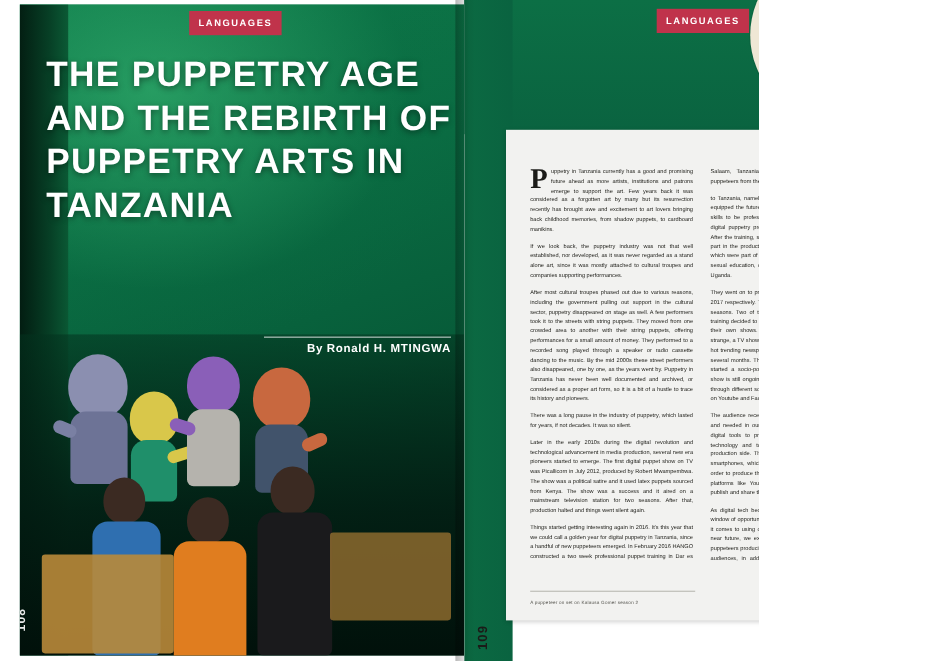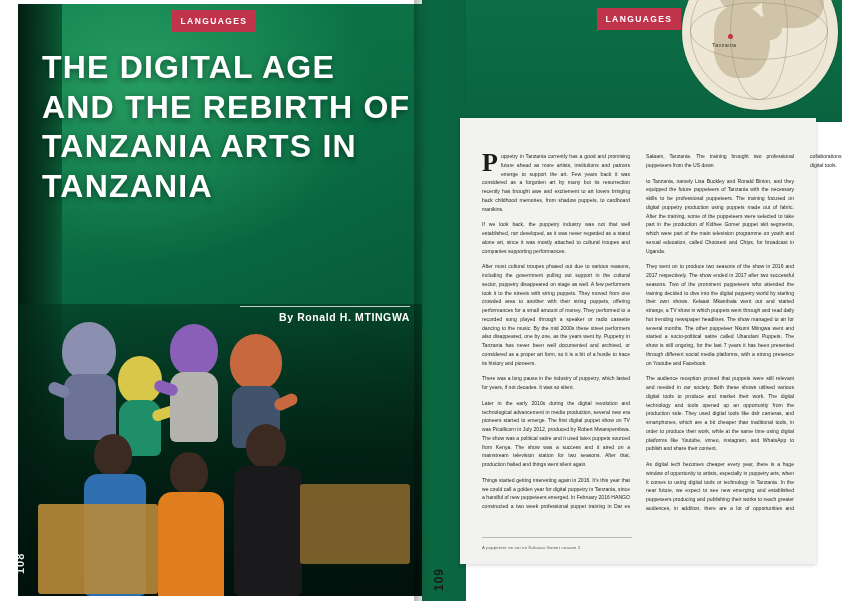--- a/index.html
+++ b/index.html
@@ -5,21 +5,21 @@
   * { box-sizing: border-box; }
   html, body { margin: 0; padding: 0; }
   body {
     width: 842px; height: 601px;
     font-family: "Liberation Sans", sans-serif;
     background: #ffffff;
     overflow: hidden;
   }
   .spread {
     position: relative;
-    width: 842px; height: 601px;
+    width: 690px; height: 601px;
     overflow: hidden;
   }
 
   
   .page-left {
     position: absolute;
     left: 18px; top: 4px;
     width: 404px; height: 592px;
     background: linear-gradient(160deg, #0e7a4a 0%, #0a6b42 35%, #075c39 60%, #04301f 100%);
     overflow: hidden;
@@ -178,21 +178,21 @@
 
 <div class="spread">
 
   <div class="page-left">
     <div class="stage-glow"></div>
     <div class="curtain-left"></div>
     <div class="stage-dark"></div>
 
     <div class="banner-left">LANGUAGES</div>
 
-    <div class="headline">THE DIGITAL AGE AND THE REBIRTH OF TANZANIA ARTS IN TANZANIA</div>
+    <div class="headline">THE PUPPETRY AGE AND THE REBIRTH OF PUPPETRY ARTS IN TANZANIA</div>
 
     <div class="byline-rule"></div>
     <div class="byline">By Ronald H. MTINGWA</div>
 
     <div class="fig" style="left:44px; top:318px;">
       <div class="head" style="left:0; top:0; width:54px; height:58px; background:#8b8fb0;"></div>
       <div class="body-shape" style="left:2px; top:52px; width:52px; height:66px; background:#6d7396;"></div>
       <div class="arm" style="left:-14px; top:62px; width:22px; height:12px; background:#7a80a3; transform:rotate(22deg);"></div>
     </div>
 

